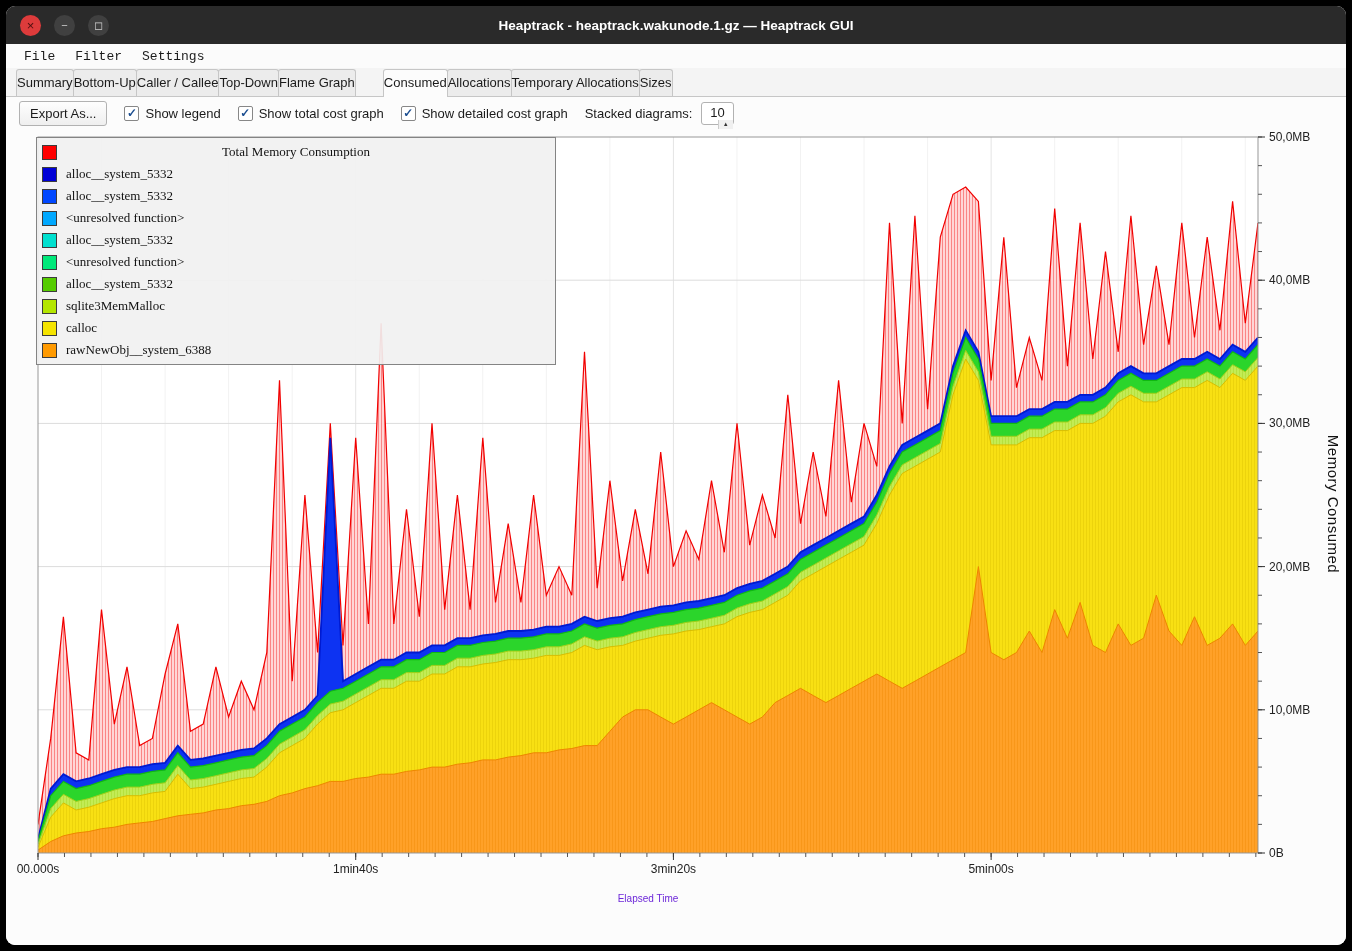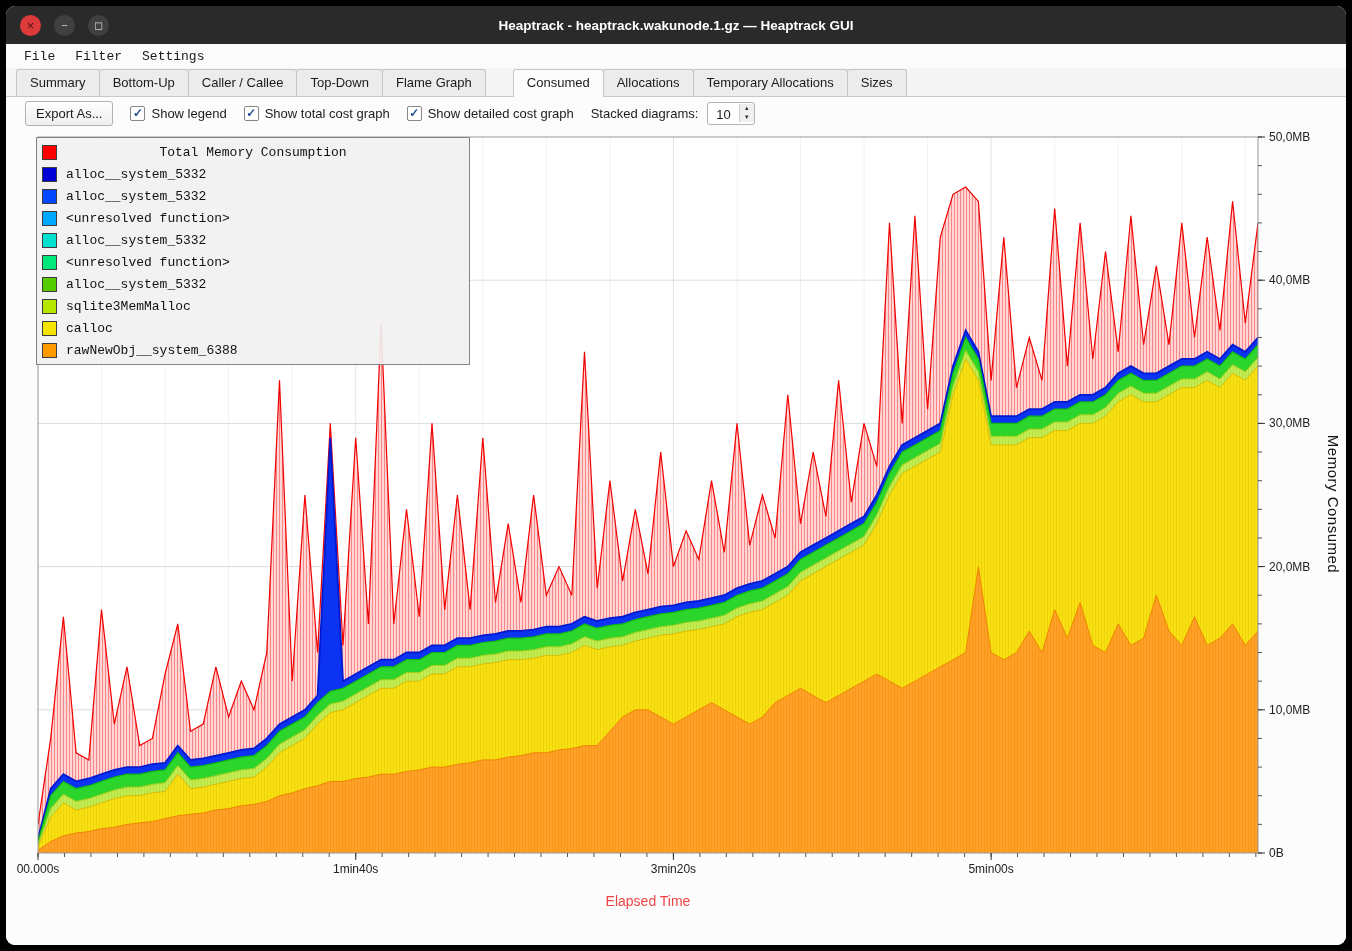--- a/index.html
+++ b/index.html
@@ -8,37 +8,37 @@
   .window{position:absolute;inset:6px;background:#fcfcfc;border-radius:9px;overflow:hidden;display:flex;flex-direction:column;}
   .titlebar{flex:0 0 38px;background:#2a2a2a;display:flex;align-items:center;position:relative;}
   .win-controls{position:absolute;left:14px;display:flex;gap:13px;align-items:center;}
   .wbtn{width:21px;height:21px;border-radius:50%;display:flex;align-items:center;justify-content:center;font-size:13px;line-height:1;}
   .wbtn.close{background:#dd3b3b;color:#4d0e0e;}
   .wbtn.min,.wbtn.max{background:#404040;color:#cfcfcf;font-size:11px;}
   .title{flex:1;text-align:center;color:#fff;font-weight:bold;font-size:13.5px;}
   .menubar{flex:0 0 24px;background:#fbfbfb;display:flex;align-items:center;padding-left:8px;font-family:Liberation Mono, monospace;}
   .menu-item{padding:3px 10px;font-size:13px;color:#1b1b1b;}
   .tabbar{flex:0 0 29px;display:flex;align-items:flex-end;padding-left:10px;background:#f4f4f4;border-bottom:1px solid #c6c6c6;}
-  .tab{padding:5px 13px 6px;font-size:13px;border:1px solid #c6c6c6;border-bottom:none;background:#ececec;margin-right:-1px;border-radius:3px 3px 0 0;color:#1b1b1b;white-space:nowrap;}
+  .tab{padding:5px 0 6px;font-size:13px;border:1px solid #c6c6c6;border-bottom:none;background:#ececec;margin-right:-1px;border-radius:3px 3px 0 0;color:#1b1b1b;white-space:nowrap;}
   .tab.active{background:#fcfcfc;margin-bottom:-1px;padding-bottom:7px;font-weight:normal;margin-left:28px;}
-  .toolbar{flex:0 0 32px;display:flex;align-items:center;padding-left:19px;gap:17px;background:#fcfcfc;font-size:13px;color:#1b1b1b;}
+  .toolbar{flex:0 0 32px;display:flex;align-items:center;padding-left:13px;gap:17px;background:#fcfcfc;font-size:13px;color:#1b1b1b;}
   .export-btn{padding:4px 10px;border:1px solid #b2b2b2;border-radius:3px;background:linear-gradient(#fefefe,#efefef);font:13px "Liberation Sans",sans-serif;color:#1b1b1b;}
   .cbox{display:inline-flex;align-items:center;gap:6px;}
   .cb{width:15px;height:15px;border:1px solid #878787;border-radius:2px;background:#fff;display:inline-flex;align-items:center;justify-content:center;font-size:12px;font-weight:bold;color:#1d4f91;line-height:1;}
-  .spinbox{display:inline-flex;border:1px solid #b2b2b2;border-radius:3px;background:#fff;height:23px;align-items:center;margin-left:-8px;}
+  .spinbox{display:inline-flex;border:1px solid #b2b2b2;border-radius:3px;background:#fff;height:23px;align-items:flex-end;margin-left:-8px;flex-direction:column;}
   .spin-value{padding:2px 8px 0;min-width:24px;font-size:13px;}
   .spin-arrows{display:flex;flex-direction:column;border-left:1px solid #ccc;background:#f0f0f0;justify-content:center;}
   .spin-arrows span{font-size:6px;line-height:9px;padding:0 4px;color:#333;}
   .chart-wrap{position:relative;flex:1;background:#fcfcfc;}
   #plot{position:absolute;left:8px;top:2px;}
-  .legend{position:absolute;left:30px;top:8px;width:434px;background:rgba(241,241,241,0.92);border:1px solid #848484;padding:3px 5px;font-family:Liberation Mono, monospace;font-size:13px;color:#111;}
+  .legend{position:absolute;left:30px;top:8px;width:520px;background:rgba(241,241,241,0.92);border:1px solid #848484;padding:3px 5px;font-family:Liberation Serif, serif;font-size:13px;color:#111;}
   .legend-row{display:flex;align-items:center;height:22px;}
   .swatch{width:15px;height:15px;border:1px solid #3c3c3c;margin-right:9px;flex:0 0 15px;}
   .legend-title-text{flex:1;text-align:center;margin-right:24px;}
-  .xlabel{position:absolute;left:32px;width:1220px;text-align:center;top:764px;font-size:14px;color:#ef4444;}
+  .xlabel{position:absolute;left:32px;width:1220px;text-align:center;top:764px;font-size:10px;color:#6d28d9;}
   .ylabel{position:absolute;right:4px;top:46%;transform:translateY(-50%);writing-mode:vertical-rl;font-size:15px;color:#111;letter-spacing:0.5px;}
 </style>
 </head>
 <body>
 
 <div class="window">
   <div class="titlebar">
     <div class="win-controls">
       <div class="wbtn close">
           <span>×</span>

